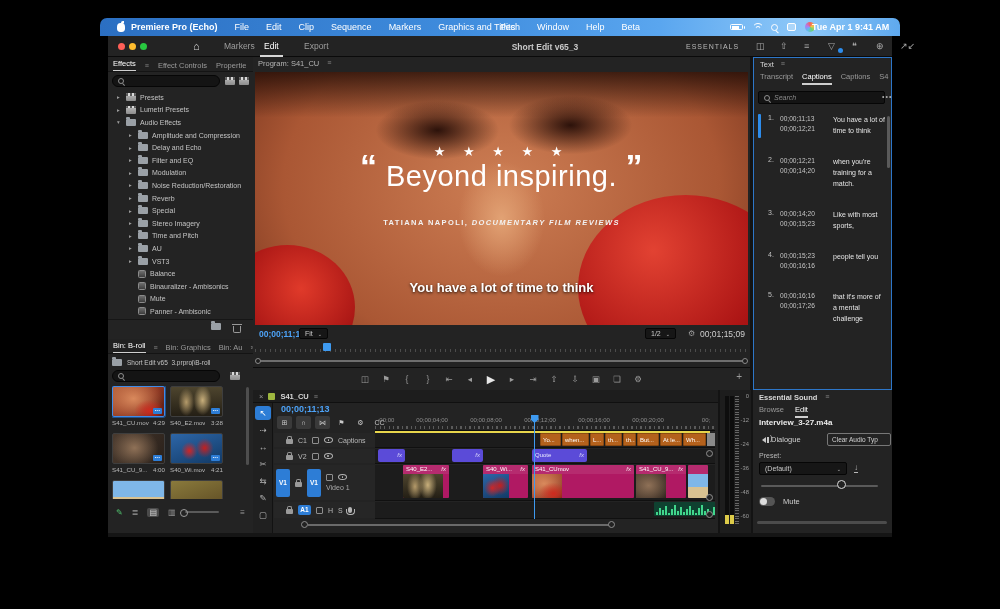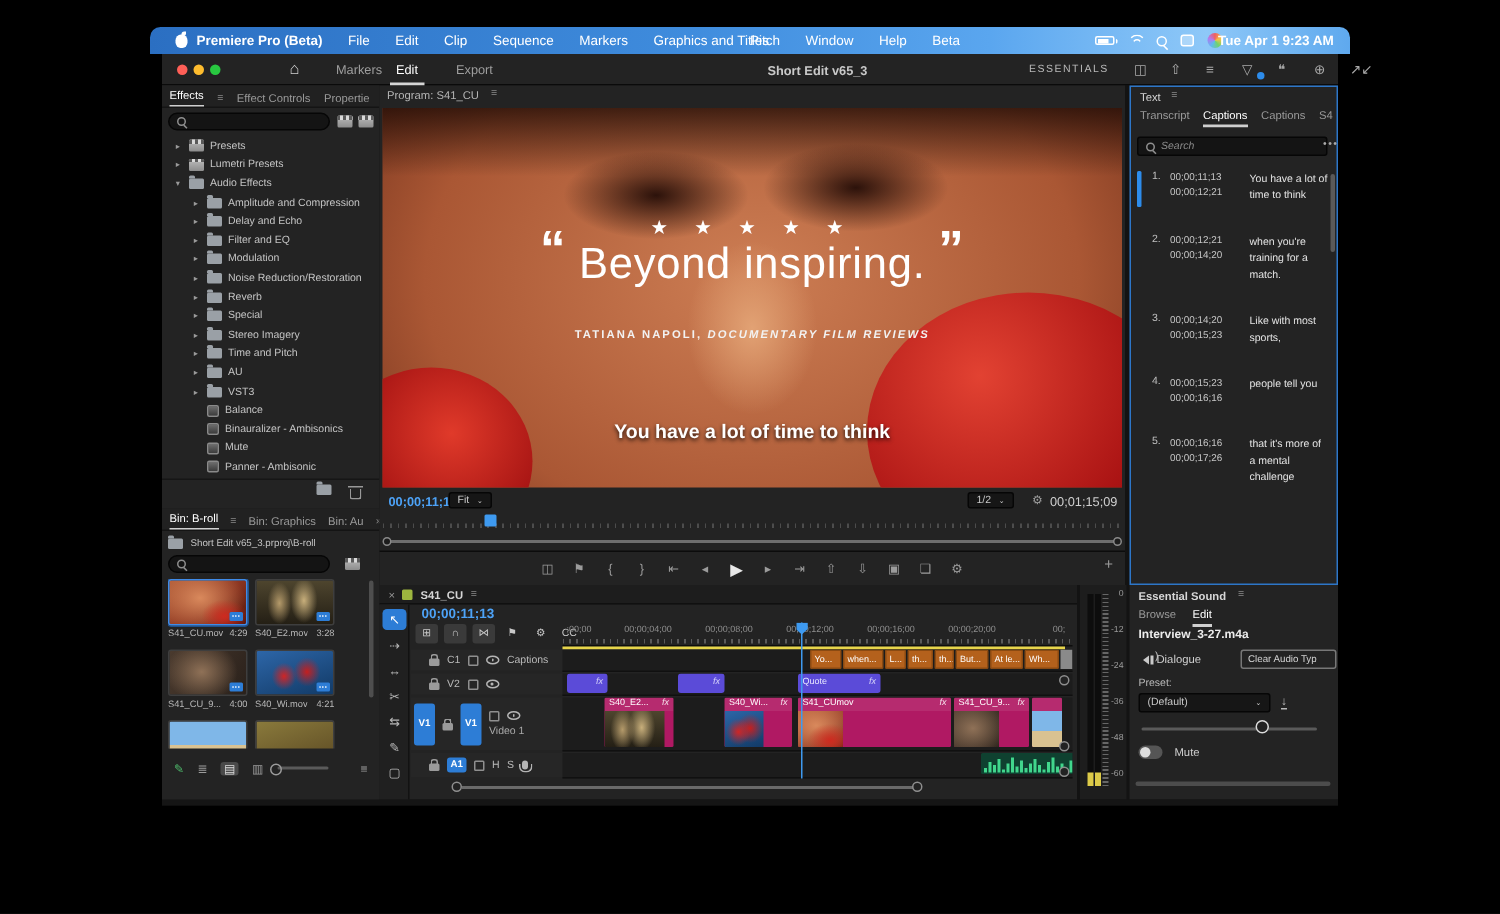--- a/index.html
+++ b/index.html
@@ -202,42 +202,42 @@
 #es-scroll{left:4px;top:131px;width:130px;height:3px;background:#4c4c4c;border-radius:2px}
 #bottomstrip{left:0;top:497px;width:784px;height:4px;background:#151515}
 </style>
 </head>
 <body>
 
 <div id="screen" class="p">
   <div id="menubar" class="p">
     <span class="apple"></span>
     <div id="mb-left">
-        <span class="mi b">Premiere Pro (Beta)</span>
+        <span class="mi b">Premiere Pro (Echo)</span>
         <span class="mi">File</span>
         <span class="mi">Edit</span>
         <span class="mi">Clip</span>
         <span class="mi">Sequence</span>
         <span class="mi">Markers</span>
         <span class="mi">Graphics and Titles</span>
       </div>
     <div id="mb-right" class="p">
         <span class="mi">Pitch</span>
         <span class="mi">Window</span>
         <span class="mi">Help</span>
         <span class="mi">Beta</span>
       </div>
     <div id="mb-status" class="p">
       <span class="batt"></span>
       <span class="wifi"></span>
       <span class="magw"></span>
       <span class="disp"></span>
       <span class="capp"></span>
     </div>
-    <span id="mb-clock" class="p">Tue Apr 1  9:23 AM</span>
+    <span id="mb-clock" class="p">Tue Apr 1  9:41 AM</span>
   </div>
 
   <div id="app" class="p" able="false">
 
     <div id="titlebar" class="p">
       <span class="tl" style="left:10px;background:#ff5f57"></span>
       <span class="tl" style="left:21px;background:#febc2e"></span>
       <span class="tl" style="left:32px;background:#28c840"></span>
       <span id="home" class="p">⌂</span>
       <div id="modetabs"></div>

